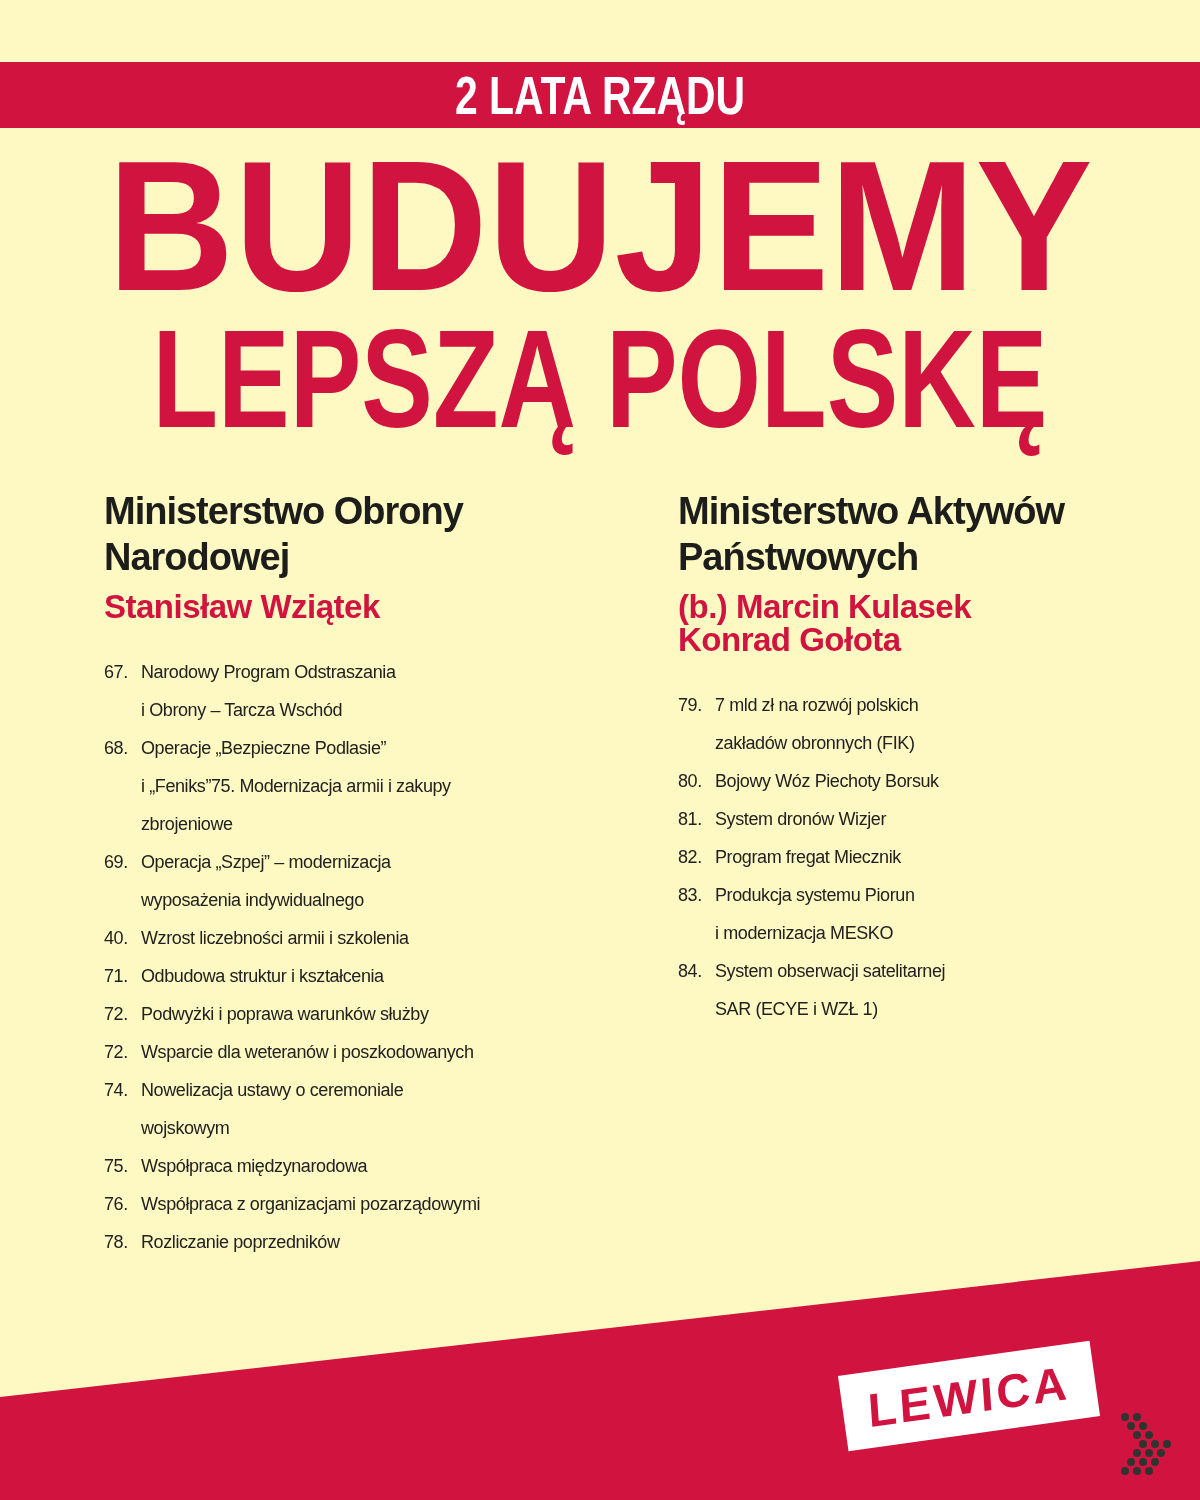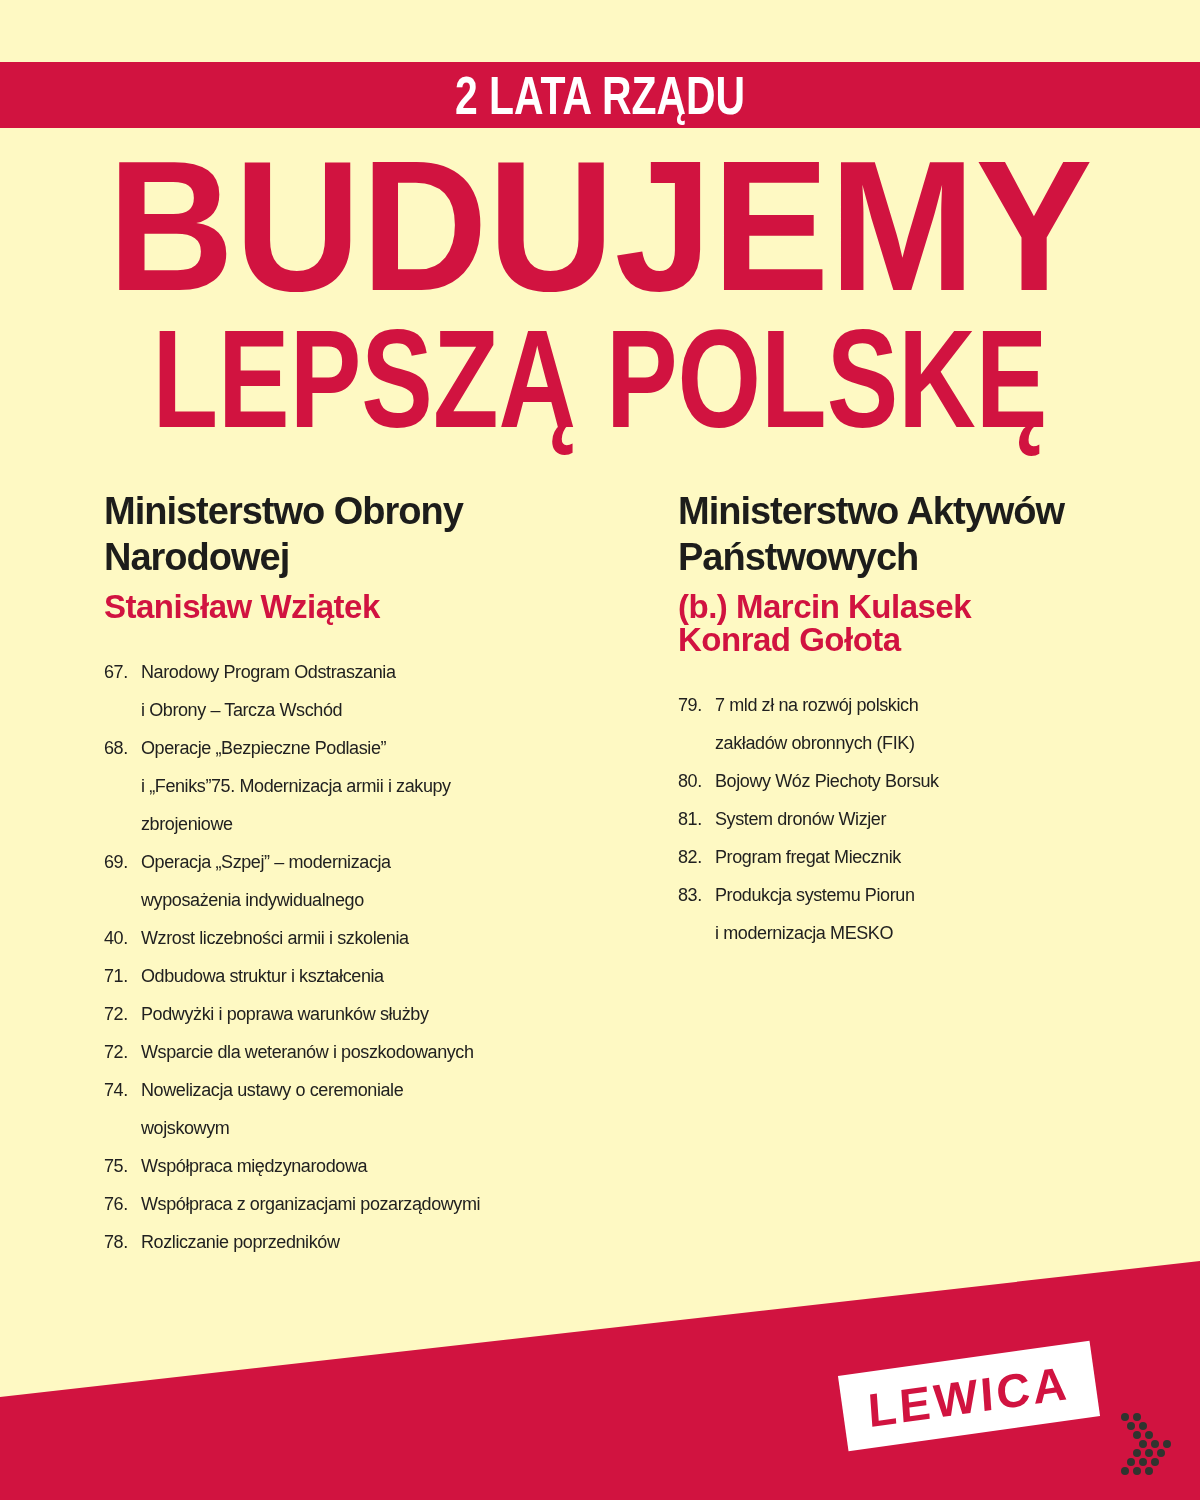--- a/index.html
+++ b/index.html
@@ -132,20 +132,22 @@
         <div class="minister">Konrad Gołota</div>
       </div>
     <div class="list">
         <div class="item"><span class="num">79.</span><span class="txt">7 mld zł na rozwój polskich
 zakładów obronnych (FIK)</span></div>
         <div class="item"><span class="num">80.</span><span class="txt">Bojowy Wóz Piechoty Borsuk</span></div>
         <div class="item"><span class="num">81.</span><span class="txt">System dronów Wizjer</span></div>
         <div class="item"><span class="num">82.</span><span class="txt">Program fregat Miecznik</span></div>
         <div class="item"><span class="num">83.</span><span class="txt">Produkcja systemu Piorun
 i modernizacja MESKO</span></div>
+        <div class="item"><span class="num">84.</span><span class="txt">System obserwacji satelitarnej
+SAR (ECYE i WZŁ 1)</span></div>
       </div>
   </div>
 
   <div class="footer-band"></div>
   <div class="lewica-logo">
     <span class="logo-text">LEWICA</span>
   </div>
   <div class="arrow" id="arrow">
       <span class="dot" style="left: 3px; top: 0px;"></span>
       <span class="dot" style="left: 15px; top: 0px;"></span>

